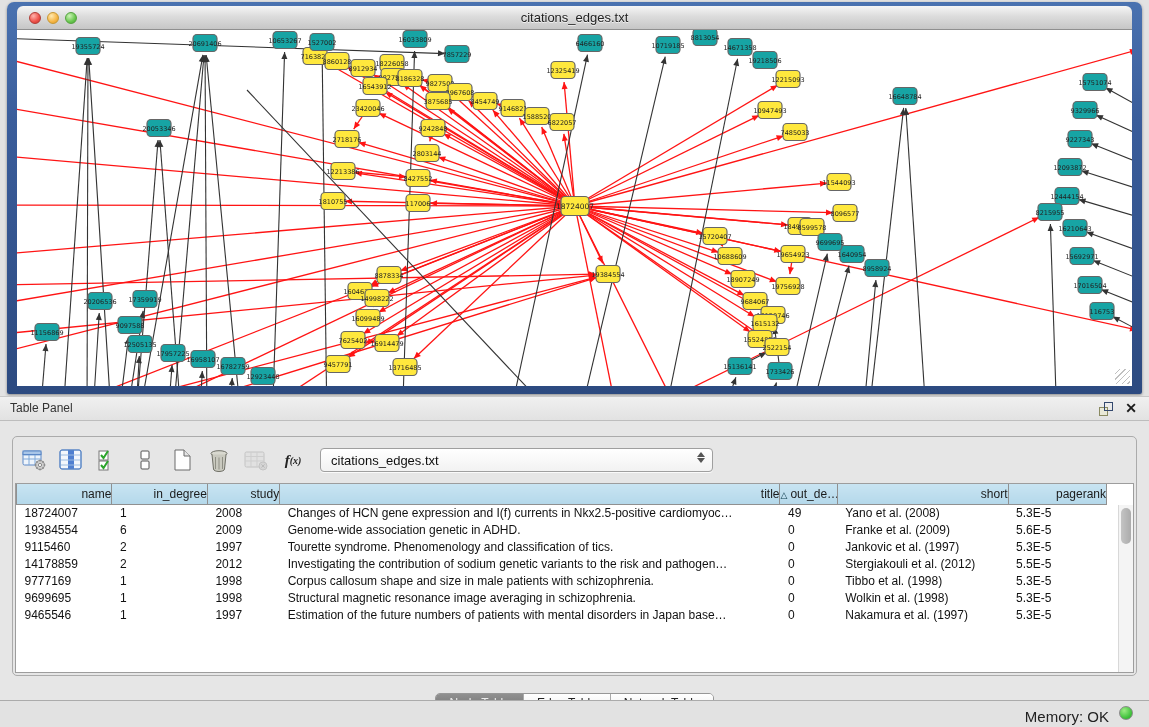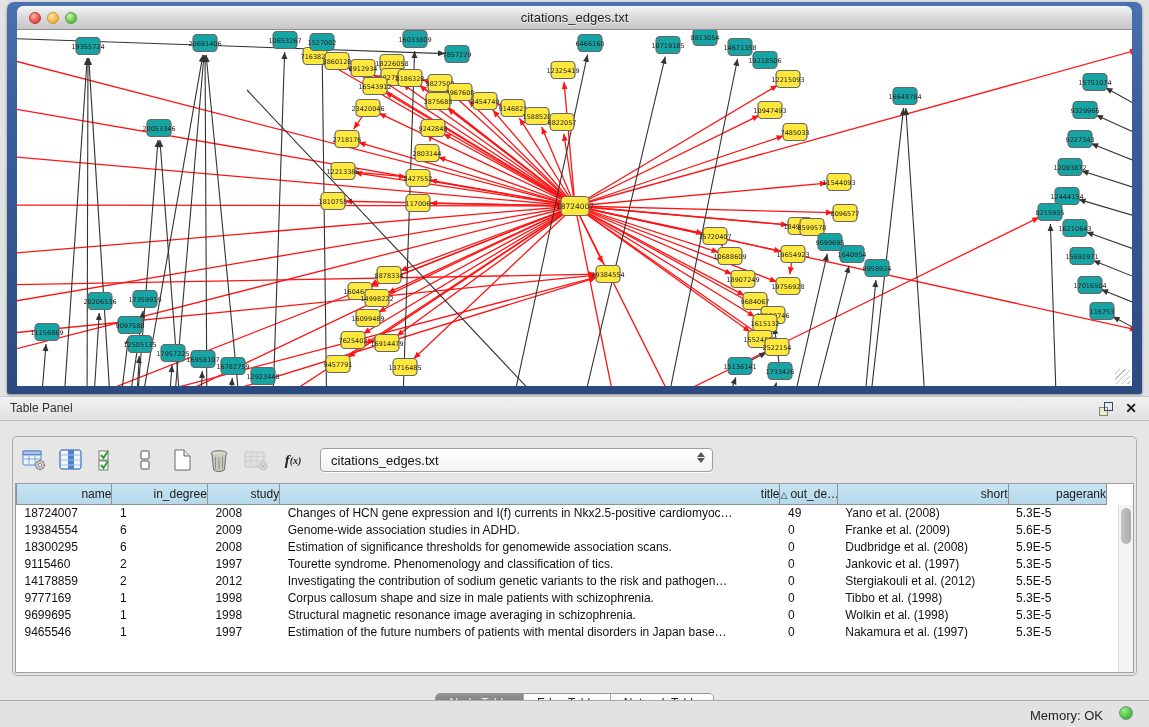--- a/index.html
+++ b/index.html
@@ -70,21 +70,21 @@
   .seg-tabs { position:absolute; left:0; right:0; top:256px; display:flex; justify-content:center; }
   .seg { display:inline-flex; border:1px solid #979797; border-radius:5px; overflow:hidden;
     box-shadow:0 1px 0 rgba(255,255,255,.7); }
   .seg .seg-item { padding:2px 13px 3px; font-size:12px; color:#222; background:linear-gradient(180deg,#ffffff,#ececec);
     border-left:1px solid #aaa; }
   .seg .seg-item:first-child { border-left:none; }
   .seg .seg-item.sel { background:linear-gradient(180deg,#909090,#6d6d6d); color:#ececec; }
 
   
   .statusbar { position:absolute; left:0; top:700px; width:1149px; height:27px; background:#e2e2e2; border-top:1px solid #ababab; }
-  .mem-label { position:absolute; right:46px; top:7px; font-size:13px; color:#222; }
+  .mem-label { position:absolute; right:40px; top:7px; font-size:15px; color:#222; }
   .mem-dot { position:absolute; right:16px; top:5px; width:14px; height:14px; border-radius:50%;
     background:radial-gradient(circle at 35% 30%,#9cec84,#3fc13b 65%,#2e9e2c); border:1px solid #8a8a8a; }
 </style>
 </head>
 <body>
 
 <div class="screen">
 
   <div class="net-window">
     <div class="titlebar">
@@ -812,33 +812,24 @@
                 <td>2008</td>
                 <td>Changes of HCN gene expression and I(f) currents in Nkx2.5-positive cardiomyoc…</td>
                 <td>49</td>
                 <td>Yano et al. (2008)</td>
                 <td>5.3E-5</td>
               </tr>
               <tr>
                 <td>19384554</td>
                 <td>6</td>
                 <td>2009</td>
-                <td>Genome-wide association studies in ADHD.</td>
+                <td>Genome-wide association genetic in ADHD.</td>
                 <td>0</td>
                 <td>Franke et al. (2009)</td>
                 <td>5.6E-5</td>
-              </tr>
-              <tr>
-                <td>18300295</td>
-                <td>6</td>
-                <td>2008</td>
-                <td>Estimation of significance thresholds for genomewide association scans.</td>
-                <td>0</td>
-                <td>Dudbridge et al. (2008)</td>
-                <td>5.9E-5</td>
               </tr>
               <tr>
                 <td>9115460</td>
                 <td>2</td>
                 <td>1997</td>
                 <td>Tourette syndrome. Phenomenology and classification of tics.</td>
                 <td>0</td>
                 <td>Jankovic et al. (1997)</td>
                 <td>5.3E-5</td>
               </tr>

